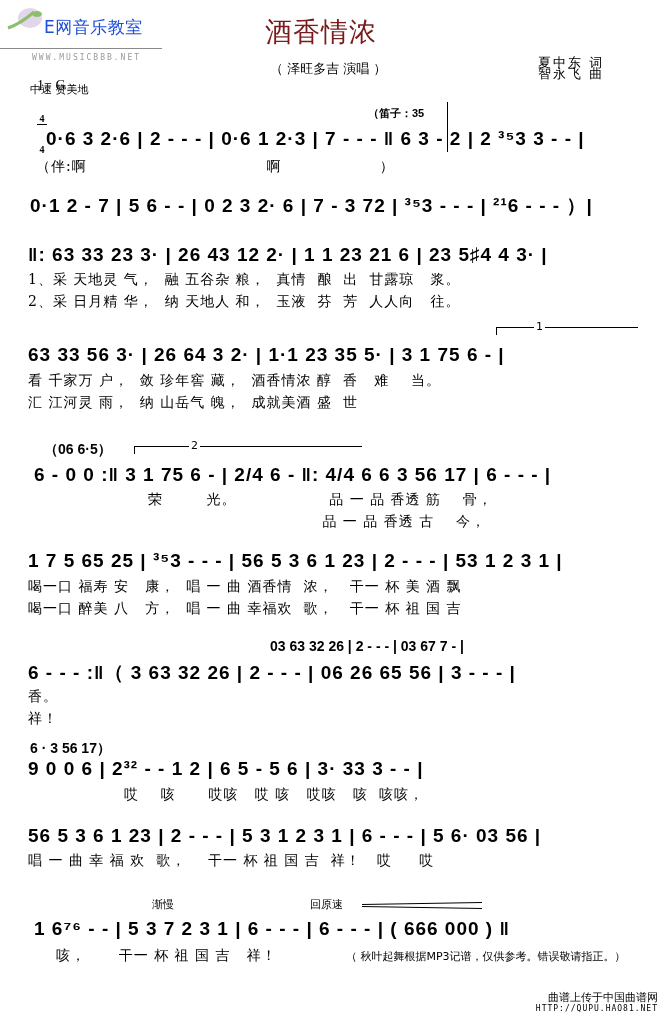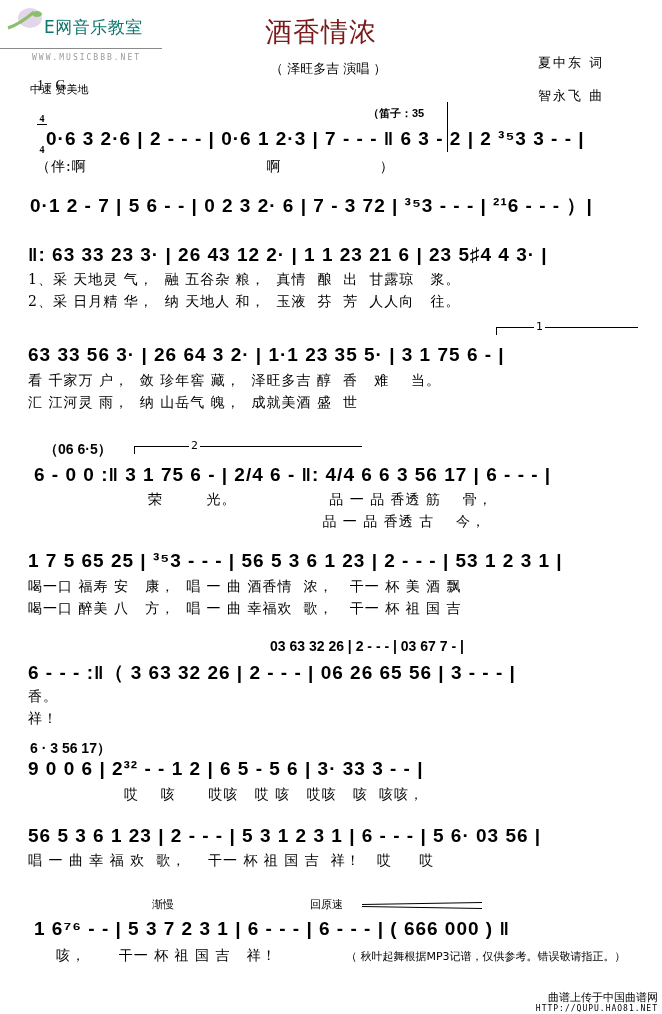--- a/index.html
+++ b/index.html
@@ -1,19 +1,19 @@
 <!DOCTYPE html>
 <html><head>
 <meta charset="utf-8">
 <style>
   html, body { margin:0; padding:0; background:#ffffff; }
   body { width:662px; height:1014px; position:relative; overflow:hidden;
          font-family:"DejaVu Sans", sans-serif; color:#000; }
   .abs { position:absolute; white-space:pre; }
-  .logo { left:18px; top:12px; font-size:17px; color:#0f766e; letter-spacing:0.5px; }
+  .logo { left:18px; top:12px; font-size:17px; color:#1d4ed8; letter-spacing:0.5px; }
   .logo-mark { position:absolute; left:4px; top:6px; width:40px; height:24px; }
   .logo-line { position:absolute; left:0; top:48px; width:162px; height:1px; background:#8a8a8a; }
   .logo-url { left:32px; top:53px; font-size:8px; color:#9a9a9a; letter-spacing:2px; font-family:"DejaVu Sans Mono", monospace; }
   .title { left:265px; top:14px; font-size:27px; color:#7a1a1a; letter-spacing:1px; font-family:"DejaVu Serif", serif; }
   .subtitle { left:270px; top:60px; font-size:13px; }
   .credit { font-size:13px; font-family:"DejaVu Serif", serif; letter-spacing:2px; }
   .key { left:30px; top:62px; font-size:14px; font-family:Liberation Serif, serif; }
   .frac { display:inline-block; vertical-align:middle; text-align:center; font-size:10px; line-height:10px; font-weight:bold; }
   .frac span { display:block; }
   .frac .num { border-bottom:1px solid #000; }
@@ -37,21 +37,21 @@
     <ellipse cx="33" cy="8" rx="5" ry="3" fill="#8cbf6c"></ellipse>
   </svg>
   <div class="abs logo" style="left:44px;top:16px">E网音乐教室</div>
   <div class="logo-line"></div>
   <div class="abs logo-url">WWW.MUSICBBB.NET</div>
 </div>
 
 <div class="abs title">酒香情浓</div>
 <div class="abs subtitle">（ 泽旺多吉 演唱 ）</div>
 <div class="abs credit" style="left:538px;top:54px">夏中东 词</div>
-<div class="abs credit" style="left:538px;top:87px">智永飞 曲</div>
+<div class="abs credit" style="left:538px;top:65px">智永飞 曲</div>
 
 <div class="abs key">
   <span>1= G</span>
   <span class="frac">
     <span class="num">4</span>
     <span>4</span>
   </span>
 </div>
 <div class="abs tempo">中速 赞美地</div>
 
@@ -70,21 +70,21 @@
   <div class="abs notes" style="left:28px;top:244px">‖: 63 33 23 3· | 26 43 12 2· | 1 1 23 21 6 | 23 5♯4 4 3· |</div>
   <div class="abs lyric" style="left:28px;top:271px">1、采 天地灵 气，  融 五谷杂 粮，  真情  酿  出  甘露琼   浆。</div>
   <div class="abs lyric" style="left:28px;top:293px">2、采 日月精 华，  纳 天地人 和，  玉液  芬  芳  人人向   往。</div>
 </div>
 
 <div>
   <div class="hline" style="left:496px;top:327px;width:142px"></div>
   <div class="vline" style="left:496px;top:327px;height:8px"></div>
   <div class="abs mark" style="left:534px;top:320px;background:#fff;padding:0 2px">1</div>
   <div class="abs notes" style="left:28px;top:344px">63 33 56 3· | 26 64 3 2· | 1·1 23 35 5· | 3 1 75 6 - |</div>
-  <div class="abs lyric" style="left:28px;top:372px">看 千家万 户，  敛 珍年窖 藏，  泽旺多吉 醇  香   难    当。</div>
+  <div class="abs lyric" style="left:28px;top:372px">看 千家万 户，  敛 珍年窖 藏，  酒香情浓 醇  香   难    当。</div>
   <div class="abs lyric" style="left:28px;top:394px">汇 江河灵 雨，  纳 山岳气 魄，  成就美酒 盛  世</div>
 </div>
 
 <div>
   <div class="abs small" style="left:44px;top:441px">（06 6·5）</div>
   <div class="hline" style="left:134px;top:446px;width:228px"></div>
   <div class="vline" style="left:134px;top:446px;height:8px"></div>
   <div class="abs mark" style="left:189px;top:439px;background:#fff;padding:0 2px">2</div>
   <div class="abs notes" style="left:34px;top:464px">6 - 0 0 :‖ 3 1 75 6 - | 2/4 6 - ‖: 4/4 6 6 3 56 17 | 6 - - - |</div>
   <div class="abs lyric" style="left:148px;top:491px">荣        光。                 品 一 品 香透 筋    骨，</div>

